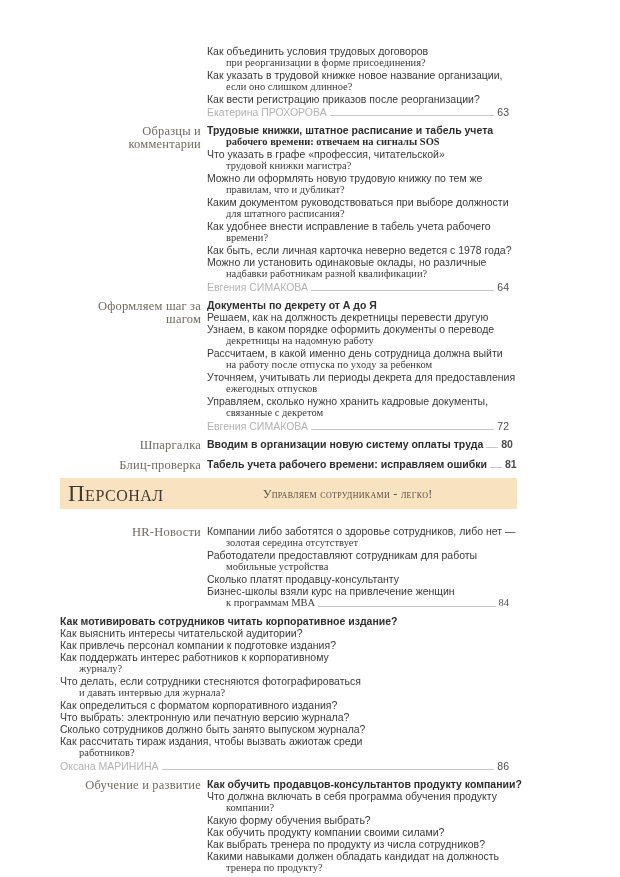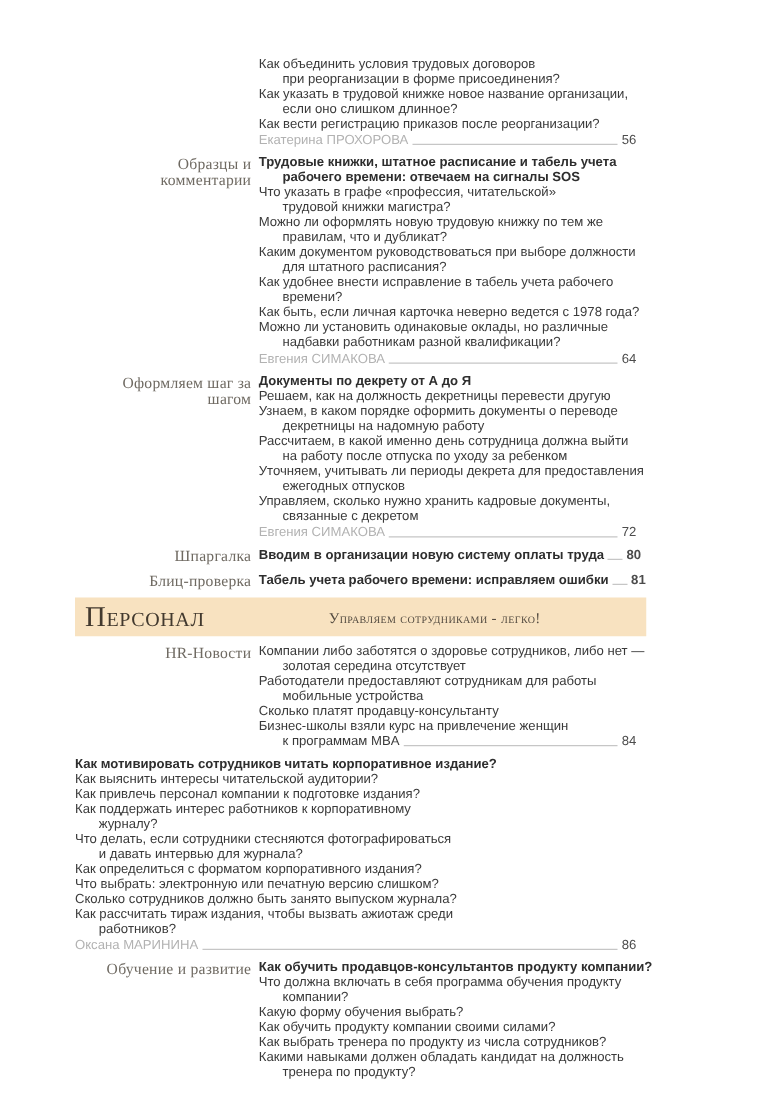--- a/index.html
+++ b/index.html
@@ -10,30 +10,30 @@
   }
   .page{box-sizing:border-box;width:572px;height:877px;padding:45px 55px 0 60px;}
   .section-row{display:flex;margin-bottom:6px;}
   .label-cell{
     flex:0 0 147px;width:147px;box-sizing:border-box;padding:1px 6px 0 8px;
     font-family:"Liberation Serif",serif;font-size:12.5px;color:#6f6a62;
     letter-spacing:.2px;line-height:13px;text-align:right;
   }
   .entries{flex:1;min-width:0;padding-right:8px;}
   .line{font-size:10.5px;line-height:12px;white-space:nowrap;}
-  .wrap{padding-left:19px;}
+  .wrap{padding-left:19px;font-family:Liberation Serif, serif;}
   .entry.bold .line{font-weight:bold;color:#2e2e2e;}
   .leader-row{display:flex;align-items:flex-end;}
   .leader-row .txt{flex:0 0 auto;}
   .filler{flex:1 1 auto;border-bottom:1px solid #c6c6c6;margin:0 3px 2px 3px;min-width:12px;}
   .page-num{flex:0 0 auto;font-size:10.5px;color:#4c4c4c;}
   .entry.author .txt{color:#b2b2b2;}
   .entry.author{margin-top:1px;}
   .banner{
-    position:relative;height:31px;margin:5px 0 6px 0;
+    position:relative;height:31px;margin:5px 0 16px 0;
     display:flex;align-items:center;
   }
   .banner-title{
     font-family:"Liberation Serif",serif;font-variant:small-caps;
     font-size:23px;line-height:23px;color:#42392e;padding-left:8px;letter-spacing:.5px;
   }
   .banner-tagline{
     position:absolute;left:203px;top:9px;
     font-family:"Liberation Serif",serif;font-variant:small-caps;
     font-size:12px;color:#554c41;letter-spacing:.3px;
@@ -55,21 +55,21 @@
             <div class="line">Как указать в трудовой книжке новое название организации,</div>
             <div class="line wrap">если оно слишком длинное?</div>
           </div>
           <div class="entry normal">
             <div class="line">Как вести регистрацию приказов после реорганизации?</div>
           </div>
           <div class="entry author">
             <div class="line leader-row">
               <span class="txt">Екатерина ПРОХОРОВА</span>
               <span class="filler"></span>
-              <span class="page-num">56</span>
+              <span class="page-num">63</span>
             </div>
           </div>
         </div>
       </div>
       <div class="section-row">
         <div class="label-cell">Образцы и комментарии</div>
         <div class="entries">
           <div class="entry bold">
             <div class="line">Трудовые книжки, штатное расписание и табель учета</div>
             <div class="line wrap">рабочего времени: отвечаем на сигналы SOS</div>
@@ -212,21 +212,21 @@
             <div class="line wrap">журналу?</div>
           </div>
           <div class="entry normal">
             <div class="line">Что делать, если сотрудники стесняются фотографироваться</div>
             <div class="line wrap">и давать интервью для журнала?</div>
           </div>
           <div class="entry normal">
             <div class="line">Как определиться с форматом корпоративного издания?</div>
           </div>
           <div class="entry normal">
-            <div class="line">Что выбрать: электронную или печатную версию слишком?</div>
+            <div class="line">Что выбрать: электронную или печатную версию журнала?</div>
           </div>
           <div class="entry normal">
             <div class="line">Сколько сотрудников должно быть занято выпуском журнала?</div>
           </div>
           <div class="entry normal">
             <div class="line">Как рассчитать тираж издания, чтобы вызвать ажиотаж среди</div>
             <div class="line wrap">работников?</div>
           </div>
           <div class="entry author">
             <div class="line leader-row">

